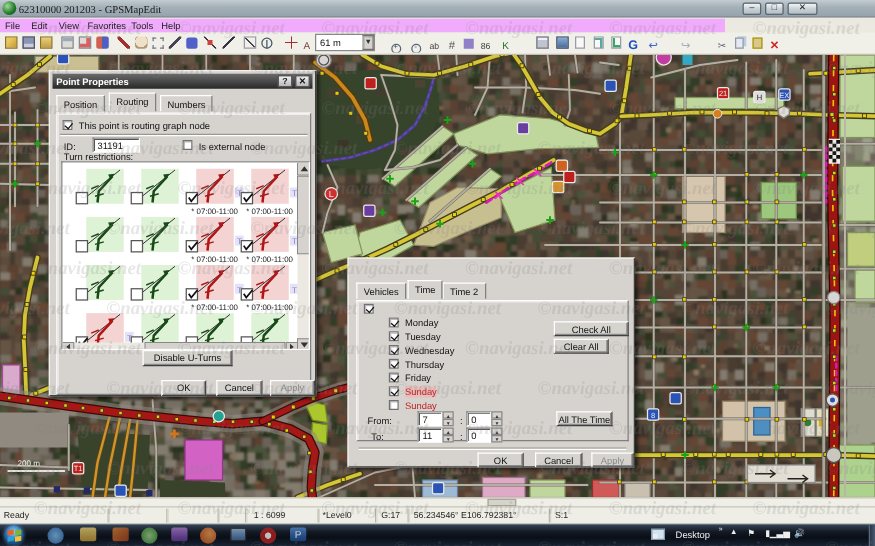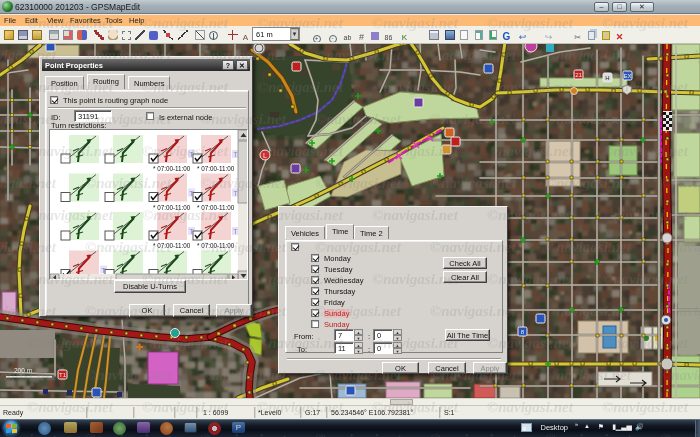--- a/index.html
+++ b/index.html
@@ -1,25 +1,25 @@
 <!DOCTYPE html>
 <html><head><meta charset="utf-8"><style>
 * { margin:0; padding:0; box-sizing:border-box; }
 html,body { width:700px; height:437px; overflow:hidden; font-family:"Liberation Sans",sans-serif; }
 #app { position:relative; width:700px; height:437px; background:#ece9e0; filter:blur(0.4px); }
 
 #titlebar { position:absolute; left:0; top:0; width:700px; height:14px;
   background:linear-gradient(#c2ccd1,#a4b0b8 45%,#96a3ac); border-bottom:1px solid #6e7a84;
   font-size:8.5px; color:#1a1a1a; }
-#titlebar .ttxt { position:absolute; left:15px; top:2px; }
+#titlebar .ttxt { position:absolute; left:15px; top:2px;font-family:Liberation Serif, serif; }
 #appicon { position:absolute; left:2px; top:1px; width:11px; height:11px; border-radius:50%;
   background:radial-gradient(circle at 35% 35%, #9fd89f, #207820 60%, #0a3a6a); }
 .winbtn { position:absolute; top:2px; width:15px; height:10px; background:linear-gradient(#f4f6f8,#c9d2d8 50%,#b3bec6); border:1px solid #5c686f; border-radius:2px; font-size:7px; text-align:center; line-height:8px; color:#222; }
 
-#menubar { position:absolute; left:0; top:15px; width:700px; height:11px; background:#fdba74; font-size:7.5px; color:#222; }
+#menubar { position:absolute; left:0; top:15px; width:580px; height:11px; background:#f0abfc; font-size:7.5px; color:#222; }
 #menubar span { position:absolute; top:1px; }
 
 #toolbar { position:absolute; left:0; top:26px; width:700px; height:18px; background:#f0efe8; border-bottom:1px solid #c2c0b4; }
 .ti { position:absolute; top:3px; width:13px; height:13px; text-align:center; line-height:12px; overflow:hidden; }
 #combo { position:absolute; left:252px; top:1px; width:48px; height:14px; background:#fff; border:1px solid #888; font-size:7.5px; padding-left:3px; line-height:13px; color:#111; }
 #combo .cb { position:absolute; right:0; top:0; width:9px; height:12px; background:#d6d3ce; border-left:1px solid #999; font-size:6px; text-align:center; line-height:11px; color:#333; }
 
 #map { position:absolute; left:0; top:44px; width:700px; height:354px; overflow:hidden; background:#4e4438; }
 
 #hscroll { position:absolute; left:0; top:398px; width:700px; height:7px; background:#efeee7; border-top:1px solid #d4d2c6; }
@@ -677,21 +677,21 @@
   <div class="cb on" style="left:32px;top:69px"></div>
       <span style="position:absolute;left:45px;top:69px">Wednesday</span>
   <div class="cb on" style="left:32px;top:80px"></div>
       <span style="position:absolute;left:45px;top:80px">Thursday</span>
   <div class="cb on" style="left:32px;top:91px"></div>
       <span style="position:absolute;left:45px;top:91px">Friday</span>
   <div class="cb on" style="left:32px;top:102px"></div>
       <span style="position:absolute;left:45px;top:102px;color:#c02020;background:rgba(240,180,180,0.75)">Sunday</span>
   <div class="cb" style="left:32px;top:113px"></div>
       <span style="position:absolute;left:45px;top:113px;color:#c02020">Sunday</span>
-  <div class="btn" style="left:164px;top:50px;width:44px;height:12px;line-height:11px">Check All</div>
+  <div class="btn" style="left:164px;top:50px;width:60px;height:12px;line-height:11px">Check All</div>
   <div class="btn" style="left:164px;top:64px;width:44px;height:12px;line-height:11px">Clear All</div>
   <span style="position:absolute;left:15px;top:125px">From:</span>
   <div class="inp" style="left:55px;top:122px;width:20px;height:12px">7</div>
   <div class="spin" style="left:75px;top:122px">
         <i style="top:0">▲</i>
         <i style="top:6px">▼</i>
       </div>
   <span style="position:absolute;left:89px;top:125px">:</span>
   <div class="inp" style="left:94px;top:122px;width:20px;height:12px">0</div>
   <div class="spin" style="left:114px;top:122px">

